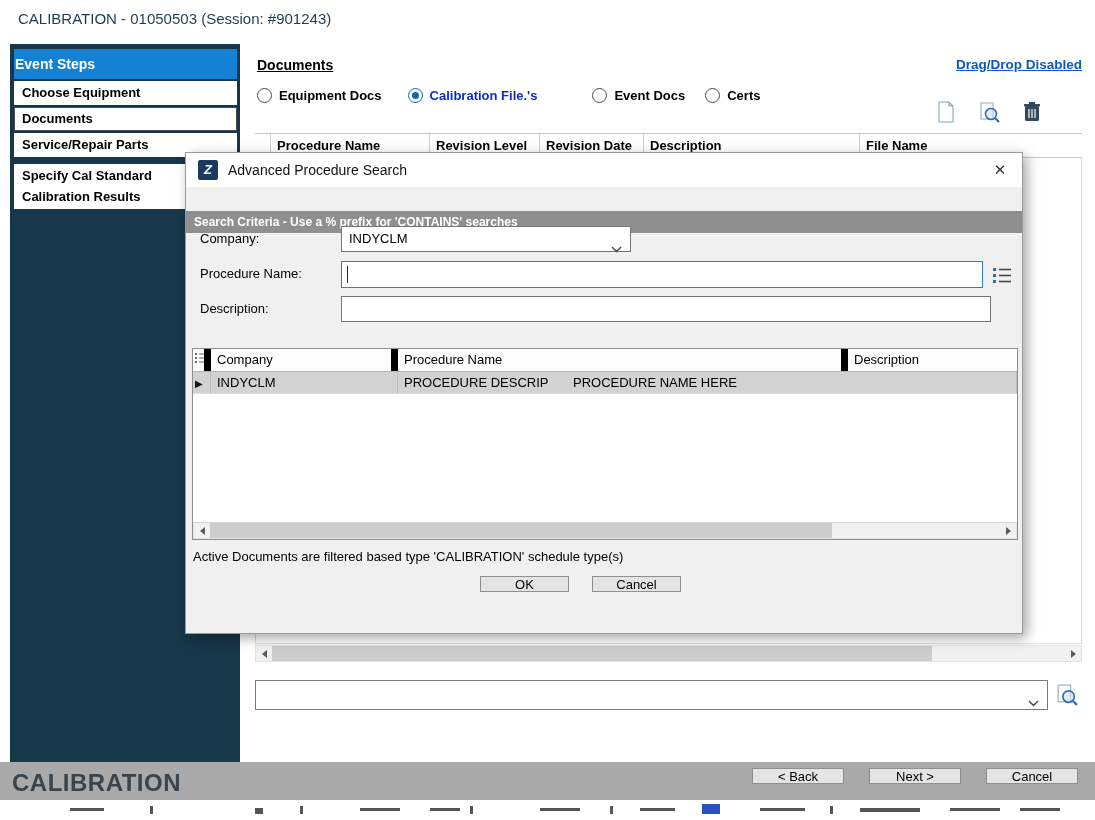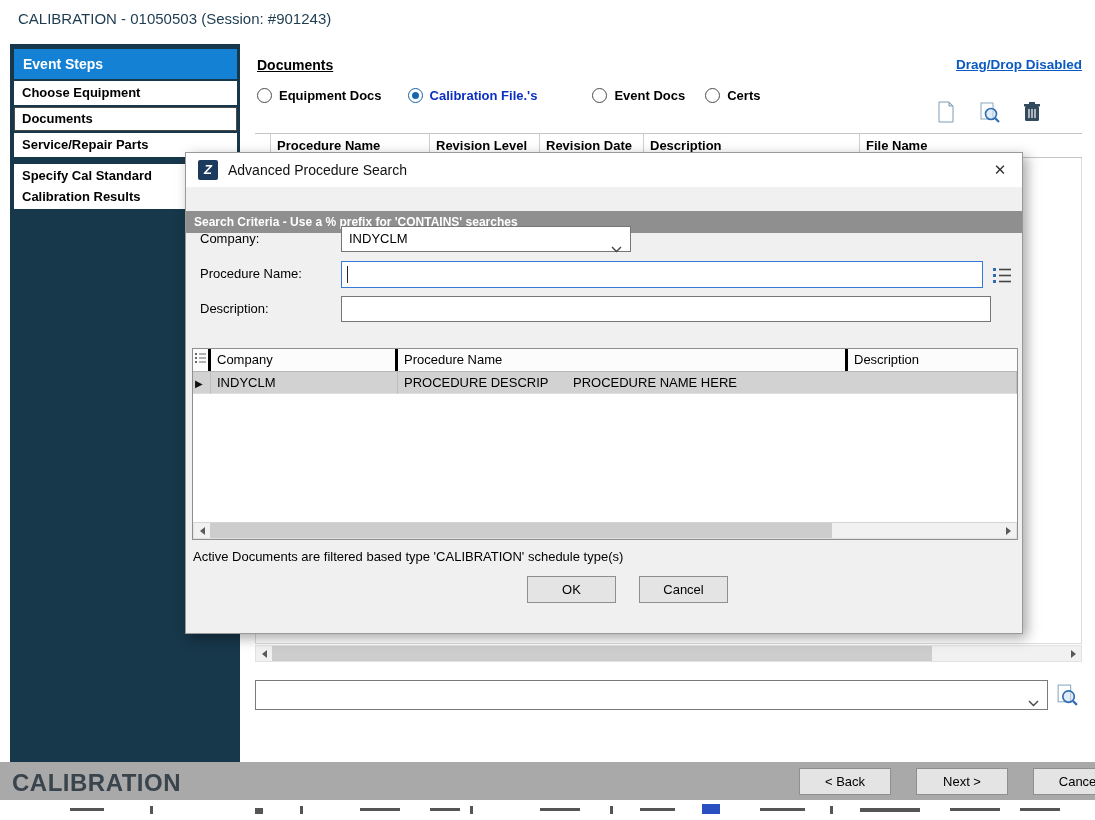--- a/index.html
+++ b/index.html
@@ -9,21 +9,21 @@
     background: #ffffff; font-family: "Liberation Sans", sans-serif; color:#000;
   }
 
   
   .titlebar { position:absolute; left:0; top:0; width:1095px; height:40px; background:#fff; }
   .titlebar-text { position:absolute; left:18px; top:10px; font-size:15px; color:#1d3c50; }
 
   
   .sidebar { position:absolute; left:10px; top:44px; width:230px; height:718px; background:#17374a; z-index:2; }
   .sb-header { position:absolute; left:4px; top:5px; width:223px; height:30px; background:#1581d4;
-               color:#fff; font-weight:bold; font-size:14px; line-height:30px; padding-left:9px; }
+               color:#fff; font-weight:bold; font-size:14px; line-height:30px; padding-left:1px; }
   .sb-item { position:absolute; left:4px; width:223px; height:24px; background:#fff; color:#000;
              font-size:13px; font-weight:bold; line-height:24px; padding-left:8px; cursor:default;
              white-space:nowrap; overflow:hidden; }
   .sb-item.selected { box-shadow: inset 0 0 0 1px #4a4a4a; }
 
   
   .docs-heading { position:absolute; left:257px; top:57px; font-size:14px; font-weight:bold; text-decoration:underline; }
   .dragdrop-link { position:absolute; top:57px; right:13px; font-size:13.5px; font-weight:bold;
                    color:#0a5ac2; text-decoration:underline; cursor:pointer; }
 
@@ -88,38 +88,38 @@
   .m-input.focused { border:1px solid #3579d8; }
   .inp-procedure { left:155px; top:108px; width:642px; height:27px; }
   .inp-caret { position:absolute; left:161px; top:113px; width:1px; height:17px; background:#222; }
   .inp-description { left:155px; top:143px; width:650px; height:26px; }
   .m-list-btn { position:absolute; left:803px; top:109px; width:26px; height:26px; display:flex;
                 align-items:center; justify-content:center; cursor:pointer; }
 
   .m-grid { position:absolute; left:6px; top:195px; width:826px; height:192px; background:#fff;
             border:1px solid #8f8f8f; display:flex; flex-direction:column; }
   .g-header { display:flex; height:23px; background:#fcfcfc; border-bottom:1px solid #b5b5b5; flex:0 0 auto; }
-  .g-cell { border-right:3px solid #000000; font-size:13px; line-height:22px; padding-left:6px;
+  .g-cell { border-right:7px solid #000000; font-size:13px; line-height:22px; padding-left:6px;
             white-space:nowrap; overflow:hidden; }
   .g-sel { width:18px; padding-left:2px; } .g-c1 { width:187px; } .g-c2 { width:450px; } .g-c3 { flex:1; border-right:none; }
   .g-row { display:flex; height:22px; flex:0 0 auto; }
   .g-row.selected { background:#d2d2d2; }
   .g-row .g-cell { border-right:1px solid #bdbdbd; border-bottom:1px solid #dedede; line-height:21px; }
   .g-row .g-cell.g-c3 { border-right:none; }
   .row-arrow { font-size:10px; line-height:22px; color:#111; }
   .g-body-empty { flex:1; background:#fff; }
   .g-hscroll { height:17px; flex:0 0 auto; border-top:1px solid #d5d5d5; }
   .g-hscroll .sb-thumb { width:622px; }
   .main-hscroll .sb-thumb { width:660px; }
 
   .m-note { position:absolute; left:7px; top:396px; font-size:13px; color:#000; white-space:nowrap; }
 
-  .win-btn { position:absolute; height:27px; background:#e4e4e4; border:1px solid #8f8f8f;
+  .win-btn { position:absolute; height:16px; background:#e4e4e4; border:1px solid #8f8f8f;
              font-size:13px; font-family:"Liberation Sans",sans-serif; text-align:center; cursor:pointer;
-             display:flex; align-items:center; justify-content:center; color:#000;margin-left:47px; }
+             display:flex; align-items:center; justify-content:center; color:#000; }
   .btn-ok { left:294px; top:423px; width:89px; }
   .btn-cancel-dlg { left:406px; top:423px; width:89px; }
 
   
   .footer { position:absolute; left:0; top:762px; width:1095px; height:38px; background:#a9a9a9; z-index:10; }
   .footer-title { position:absolute; left:12px; top:7px; font-size:24px; font-weight:bold; color:#3a444d; letter-spacing:0.5px; }
   .btn-back { left:752px; top:768px; width:92px; z-index:11; }
   .btn-next { left:869px; top:768px; width:92px; z-index:11; }
   .btn-cancel-main { left:986px; top:768px; width:92px; z-index:11; }
 

